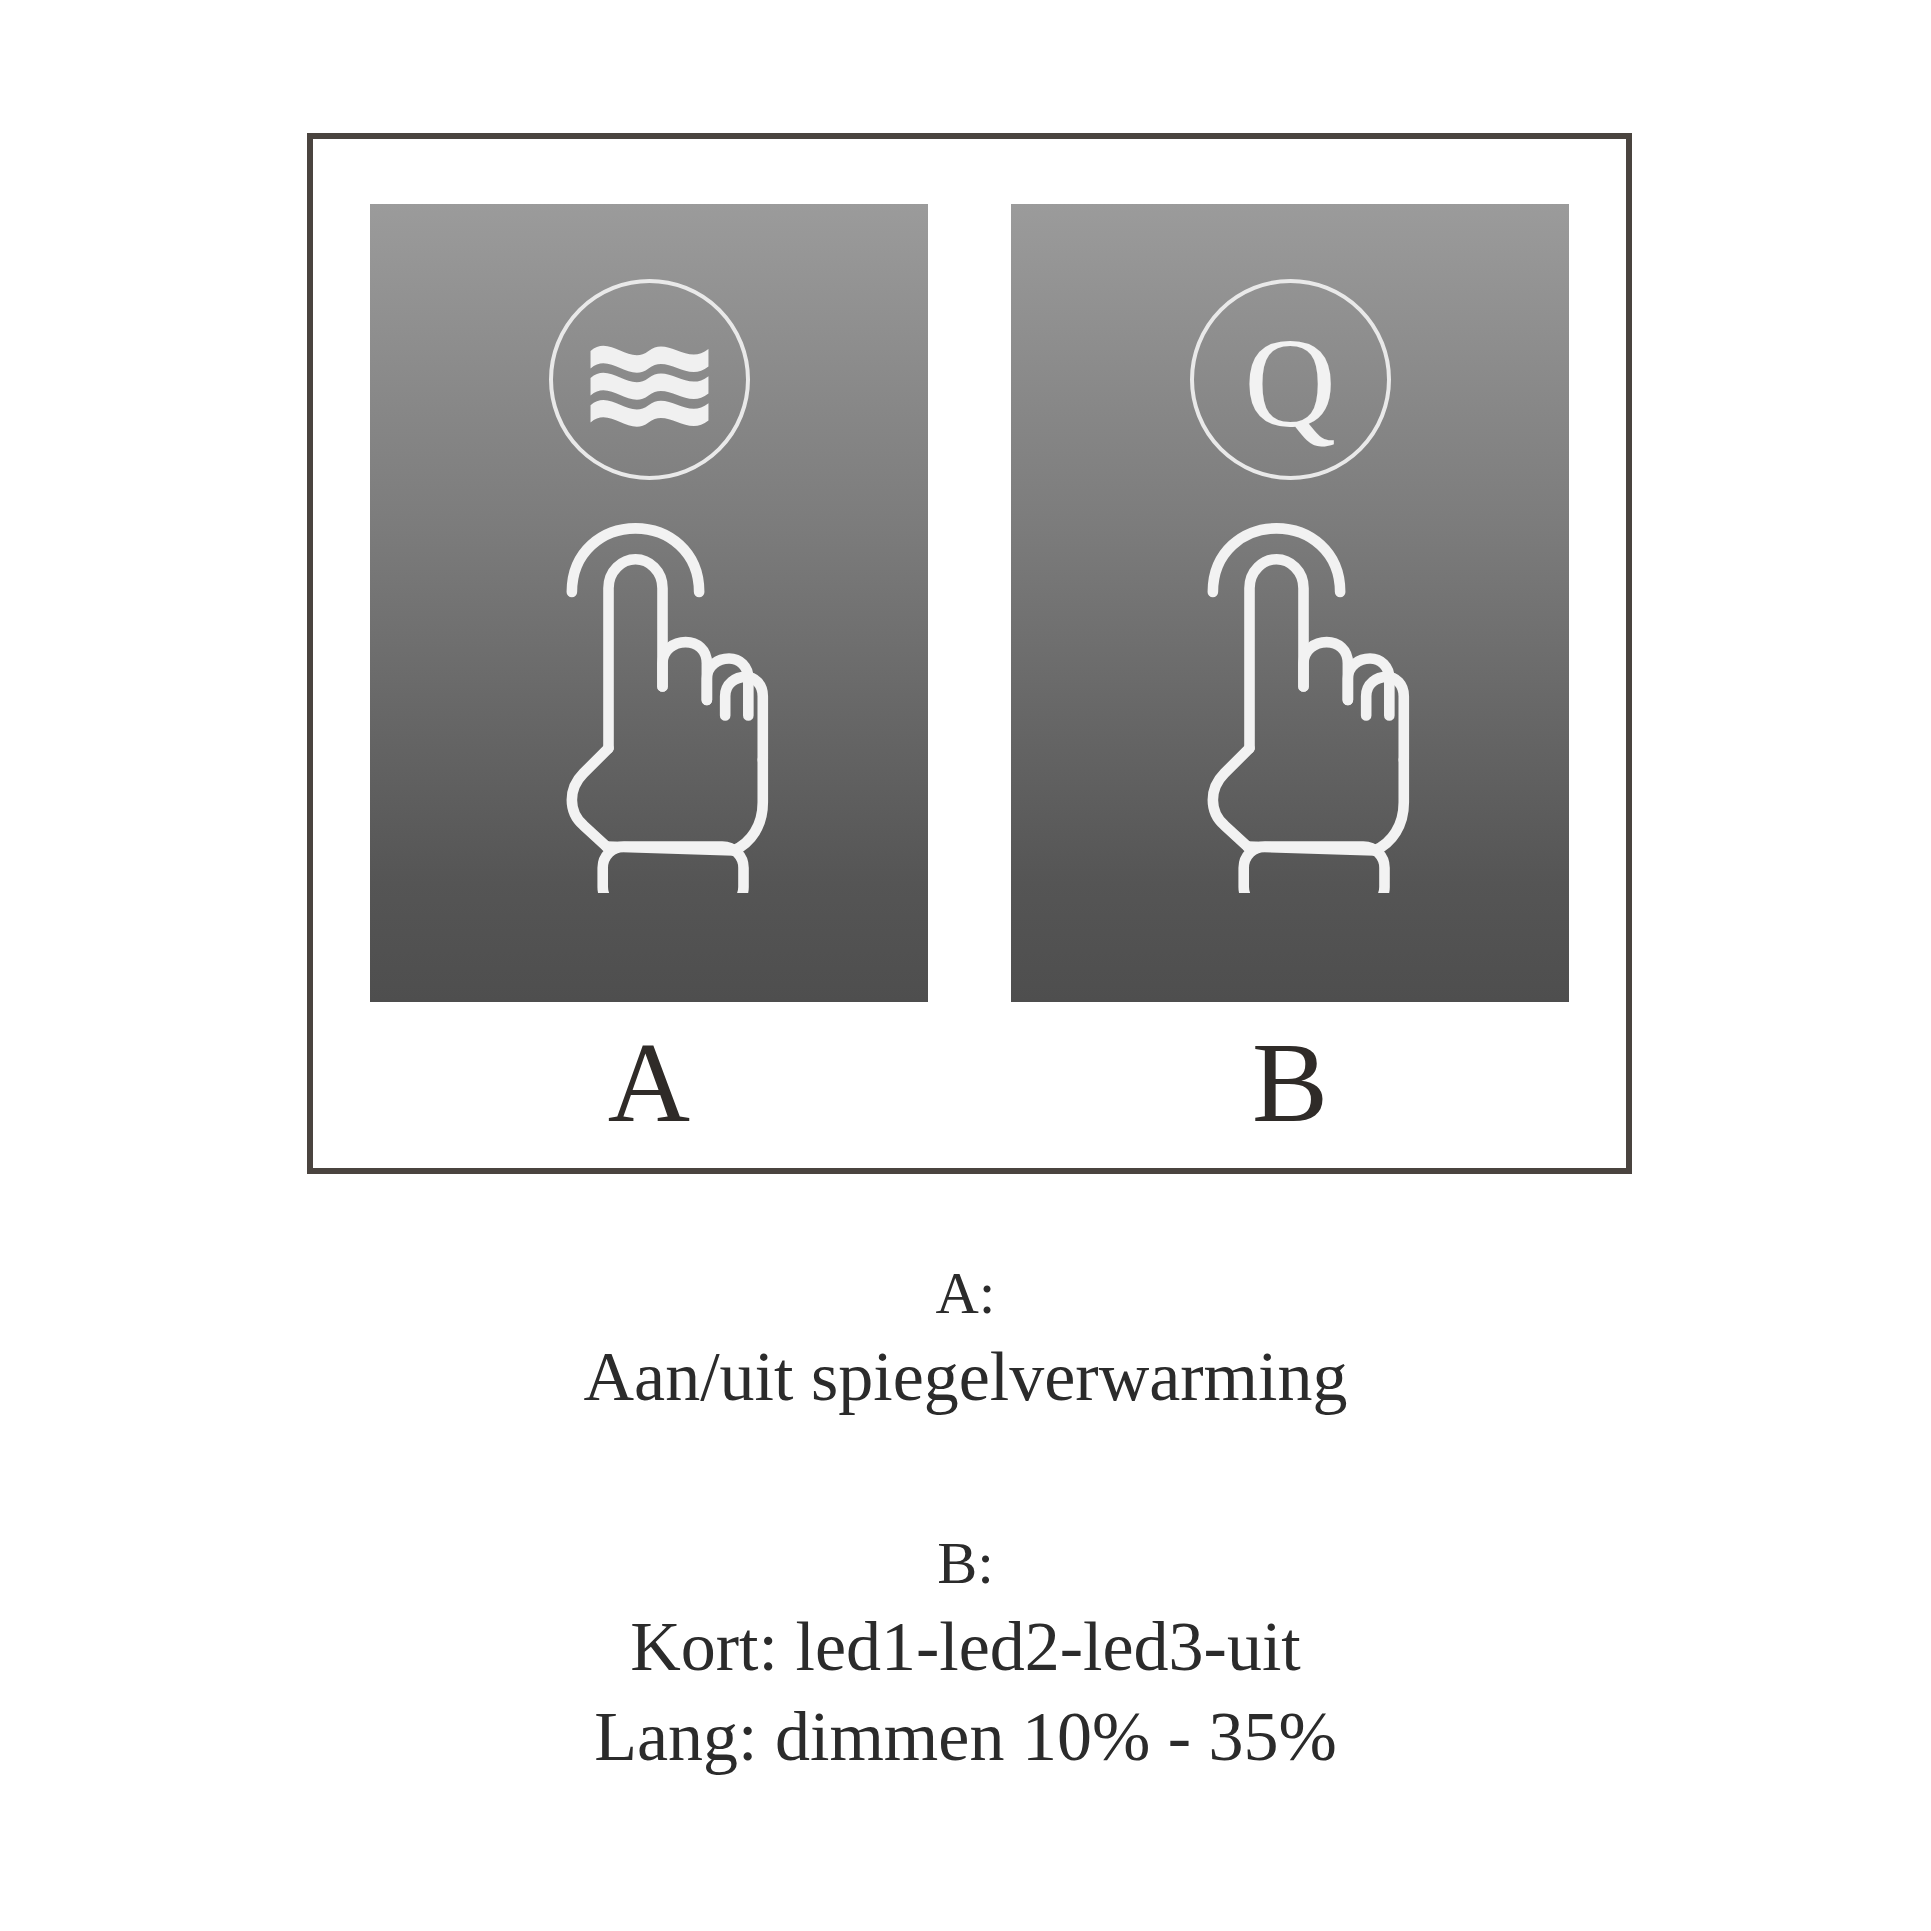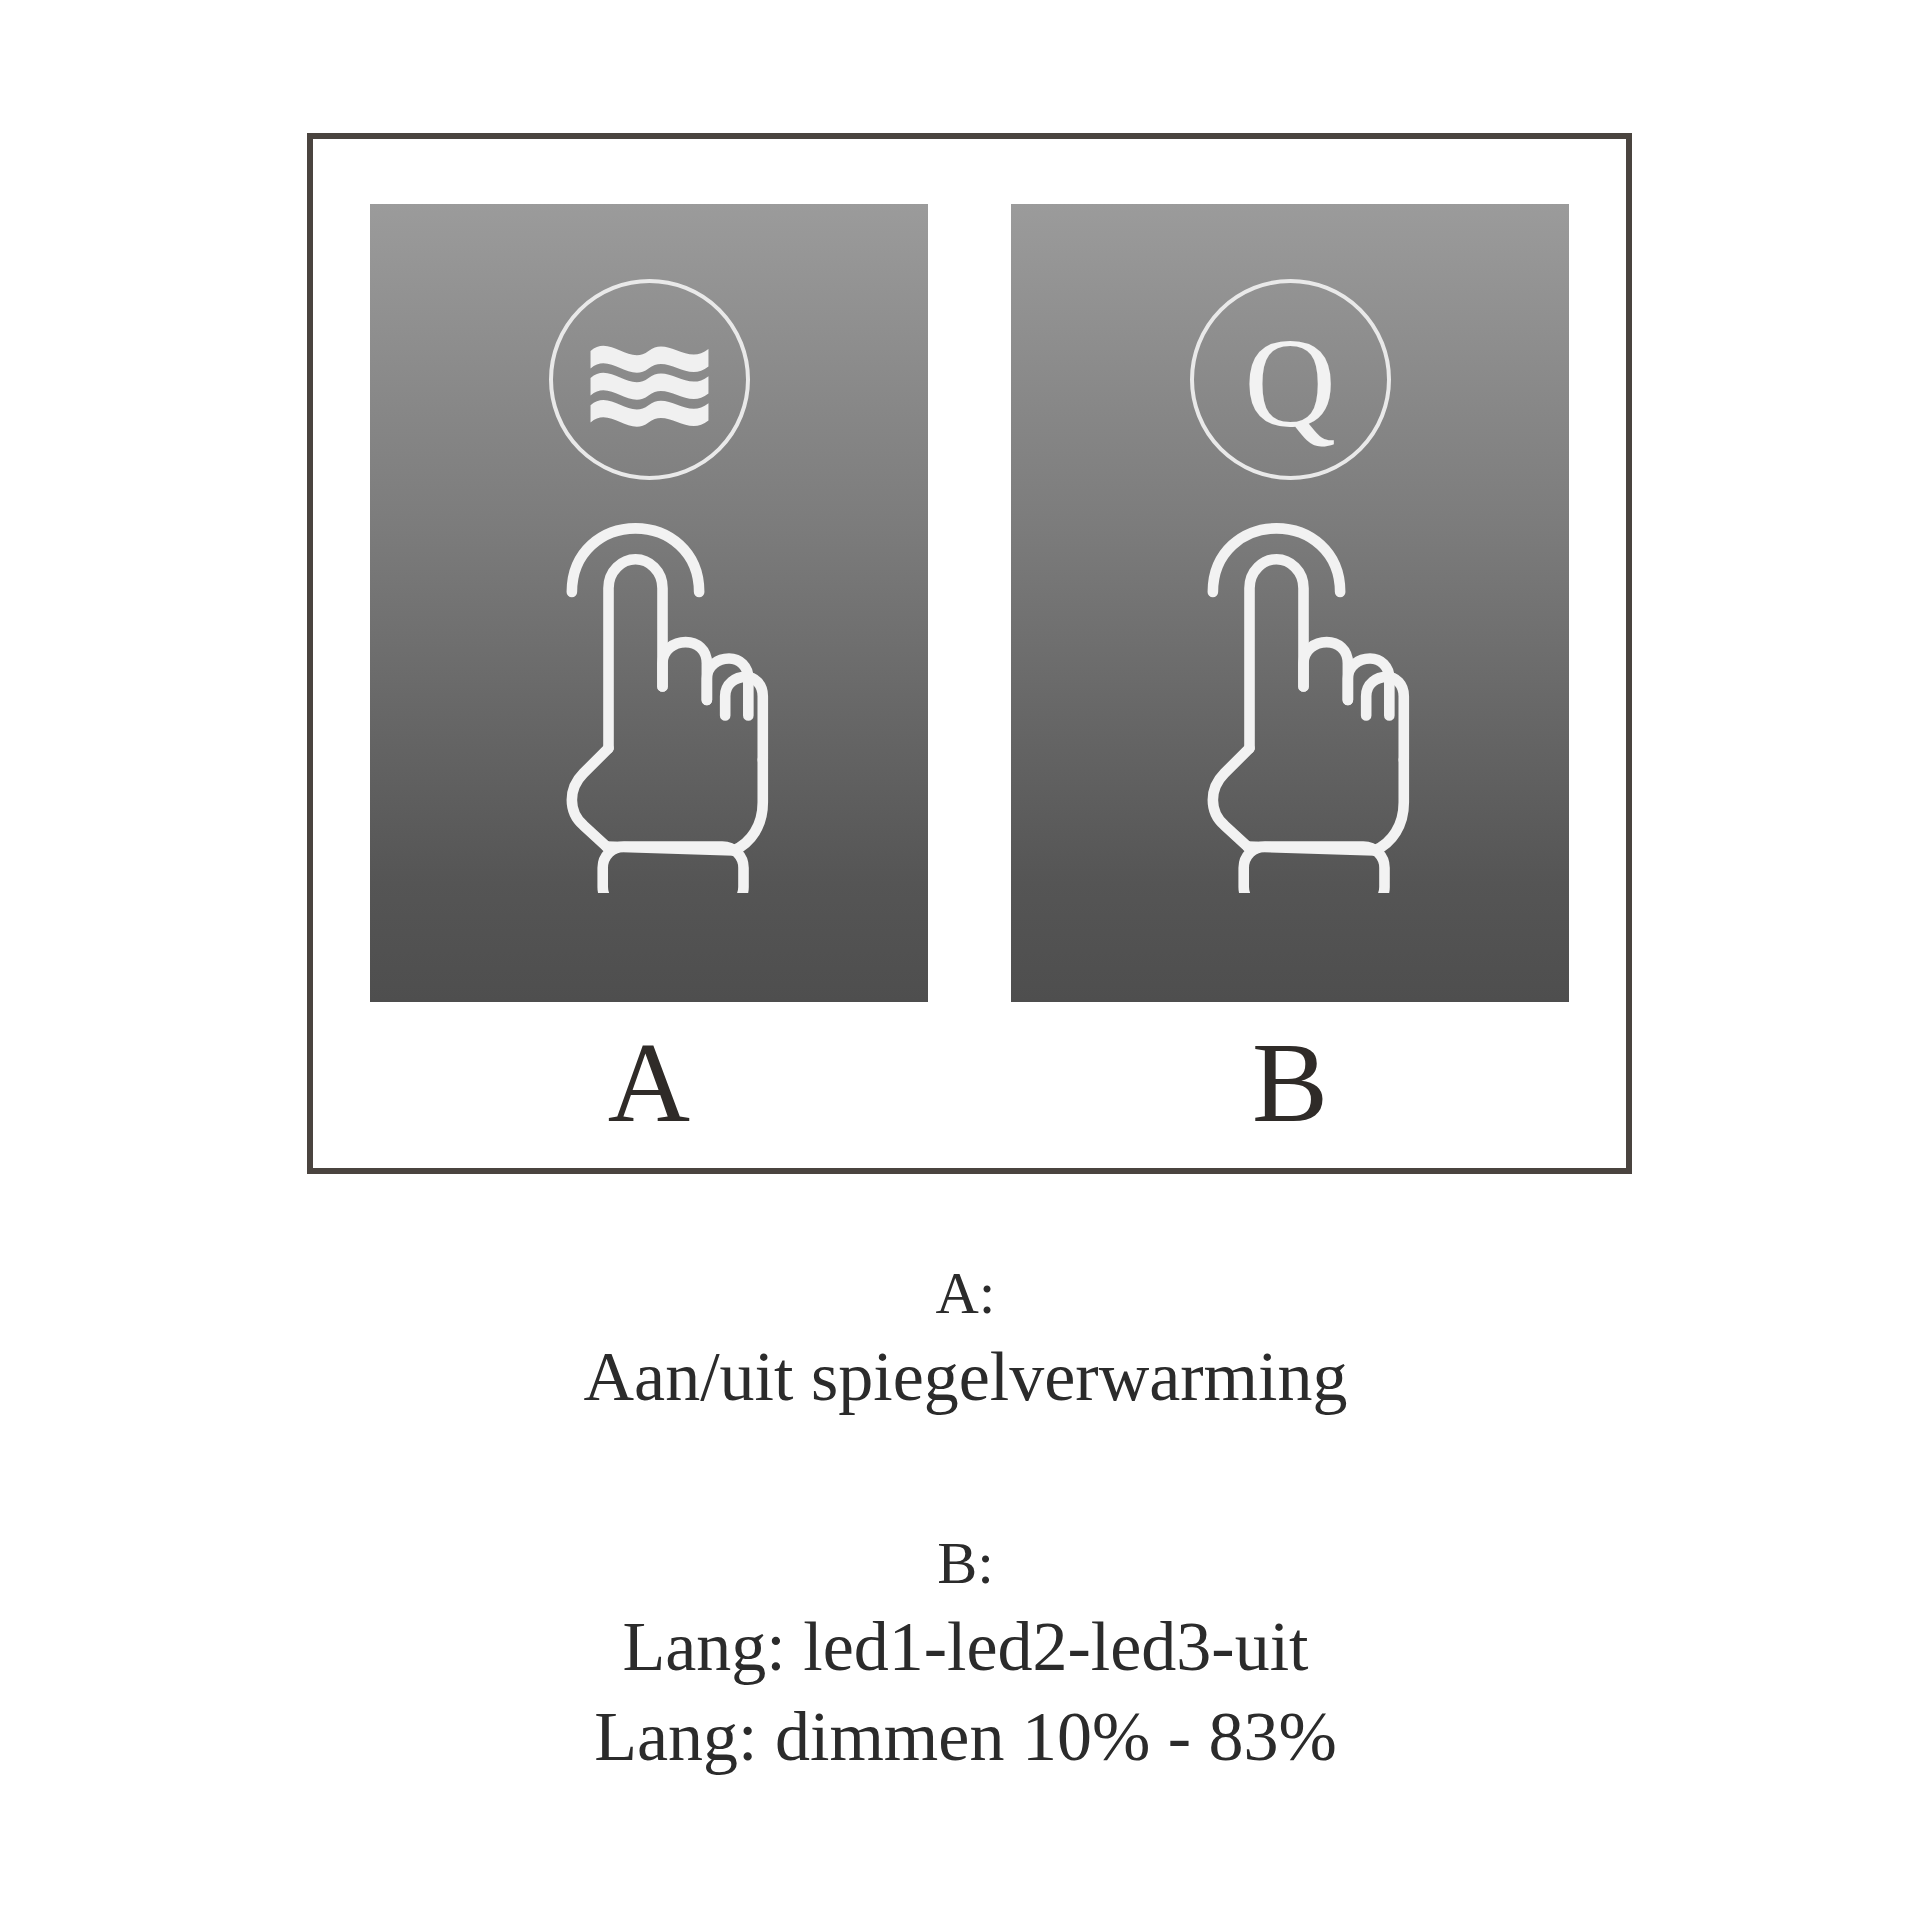--- a/index.html
+++ b/index.html
@@ -207,19 +207,19 @@
   <div class="captions">
     <div class="cap-group">
       <div class="cap-key">A:</div>
       <div class="cap-line">Aan/uit spiegelverwarming</div>
     </div>
 
     <div class="cap-gap"></div>
 
     <div class="cap-group">
       <div class="cap-key">B:</div>
-      <div class="cap-line">Lang: led1-led2-led3-uit</div>
-      <div class="cap-line">Lang: dimmen 10% - 83%</div>
+      <div class="cap-line">Kort: led1-led2-led3-uit</div>
+      <div class="cap-line">Lang: dimmen 10% - 35%</div>
     </div>
   </div>
 
 </div>
 
 
 </body></html>

